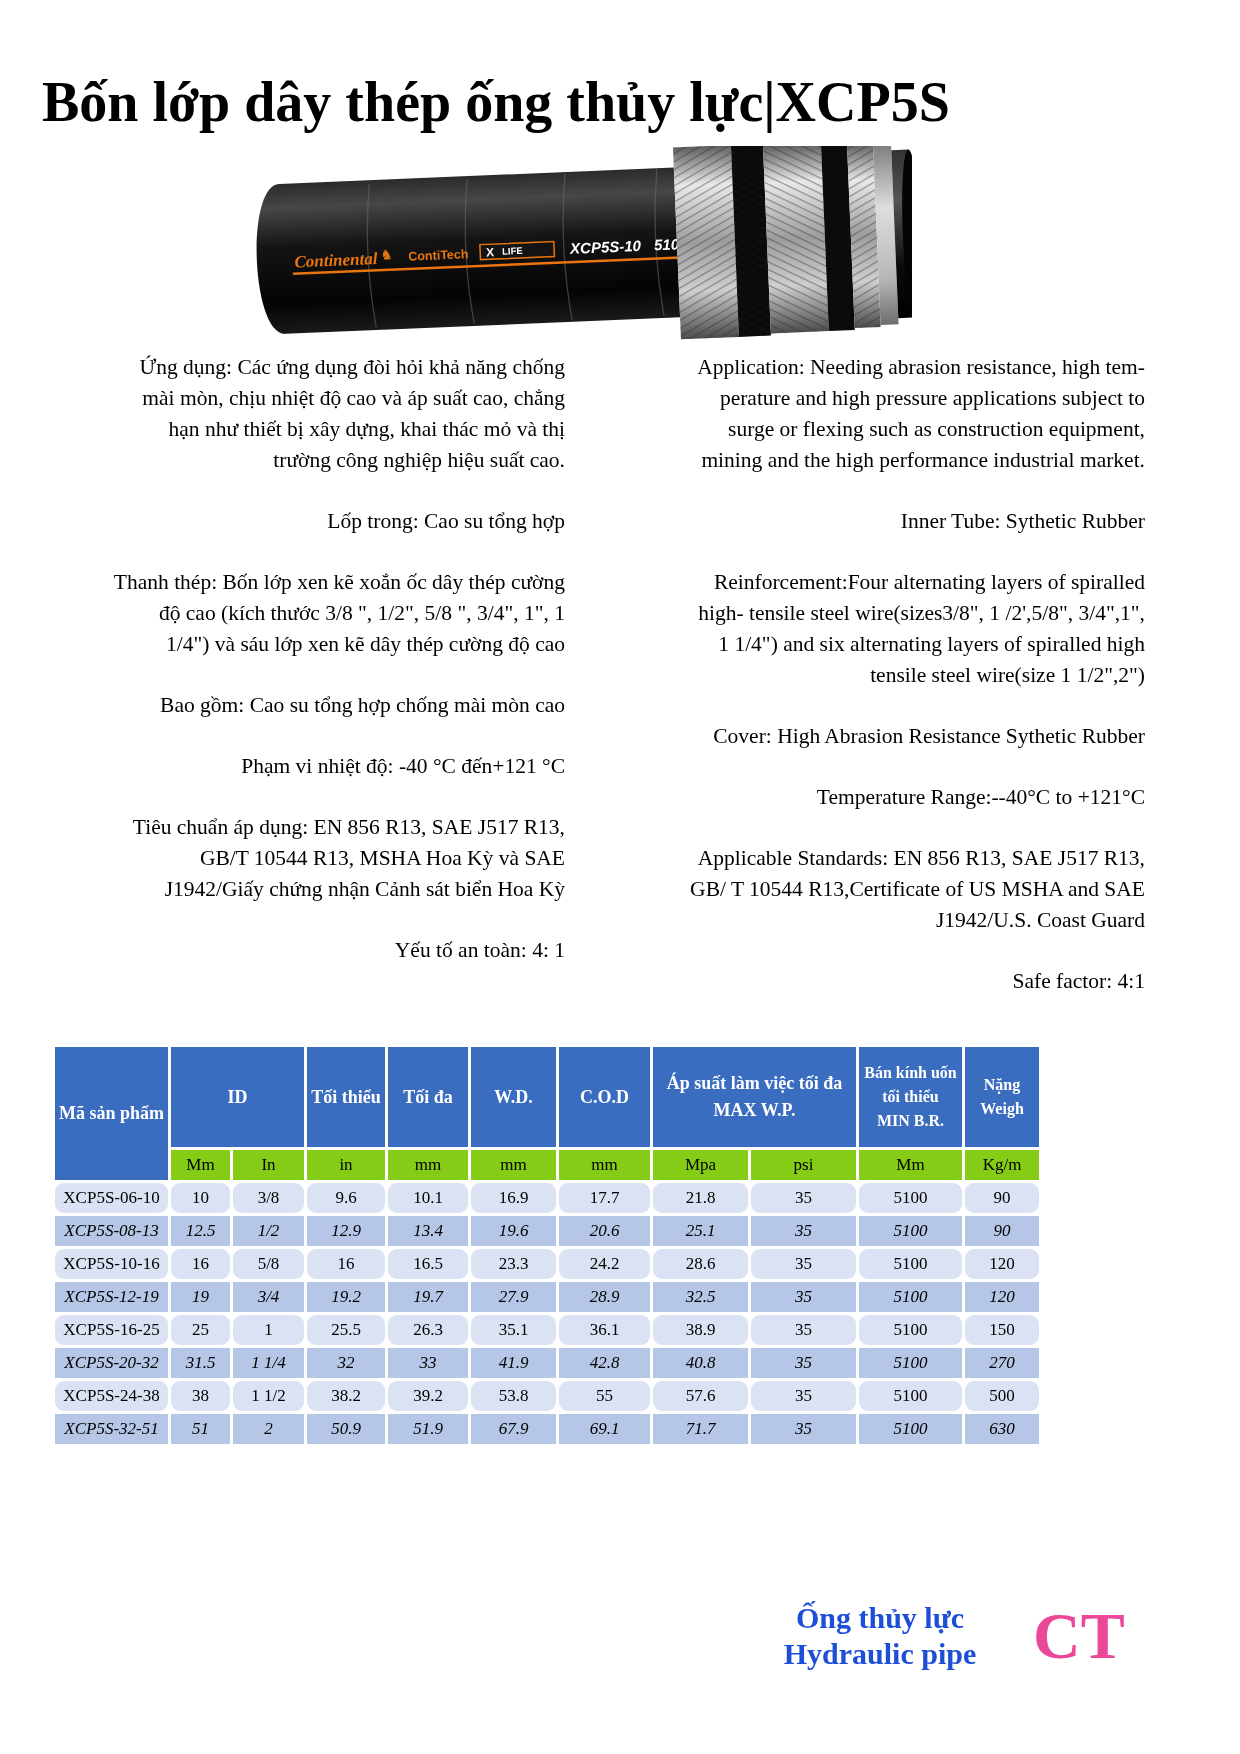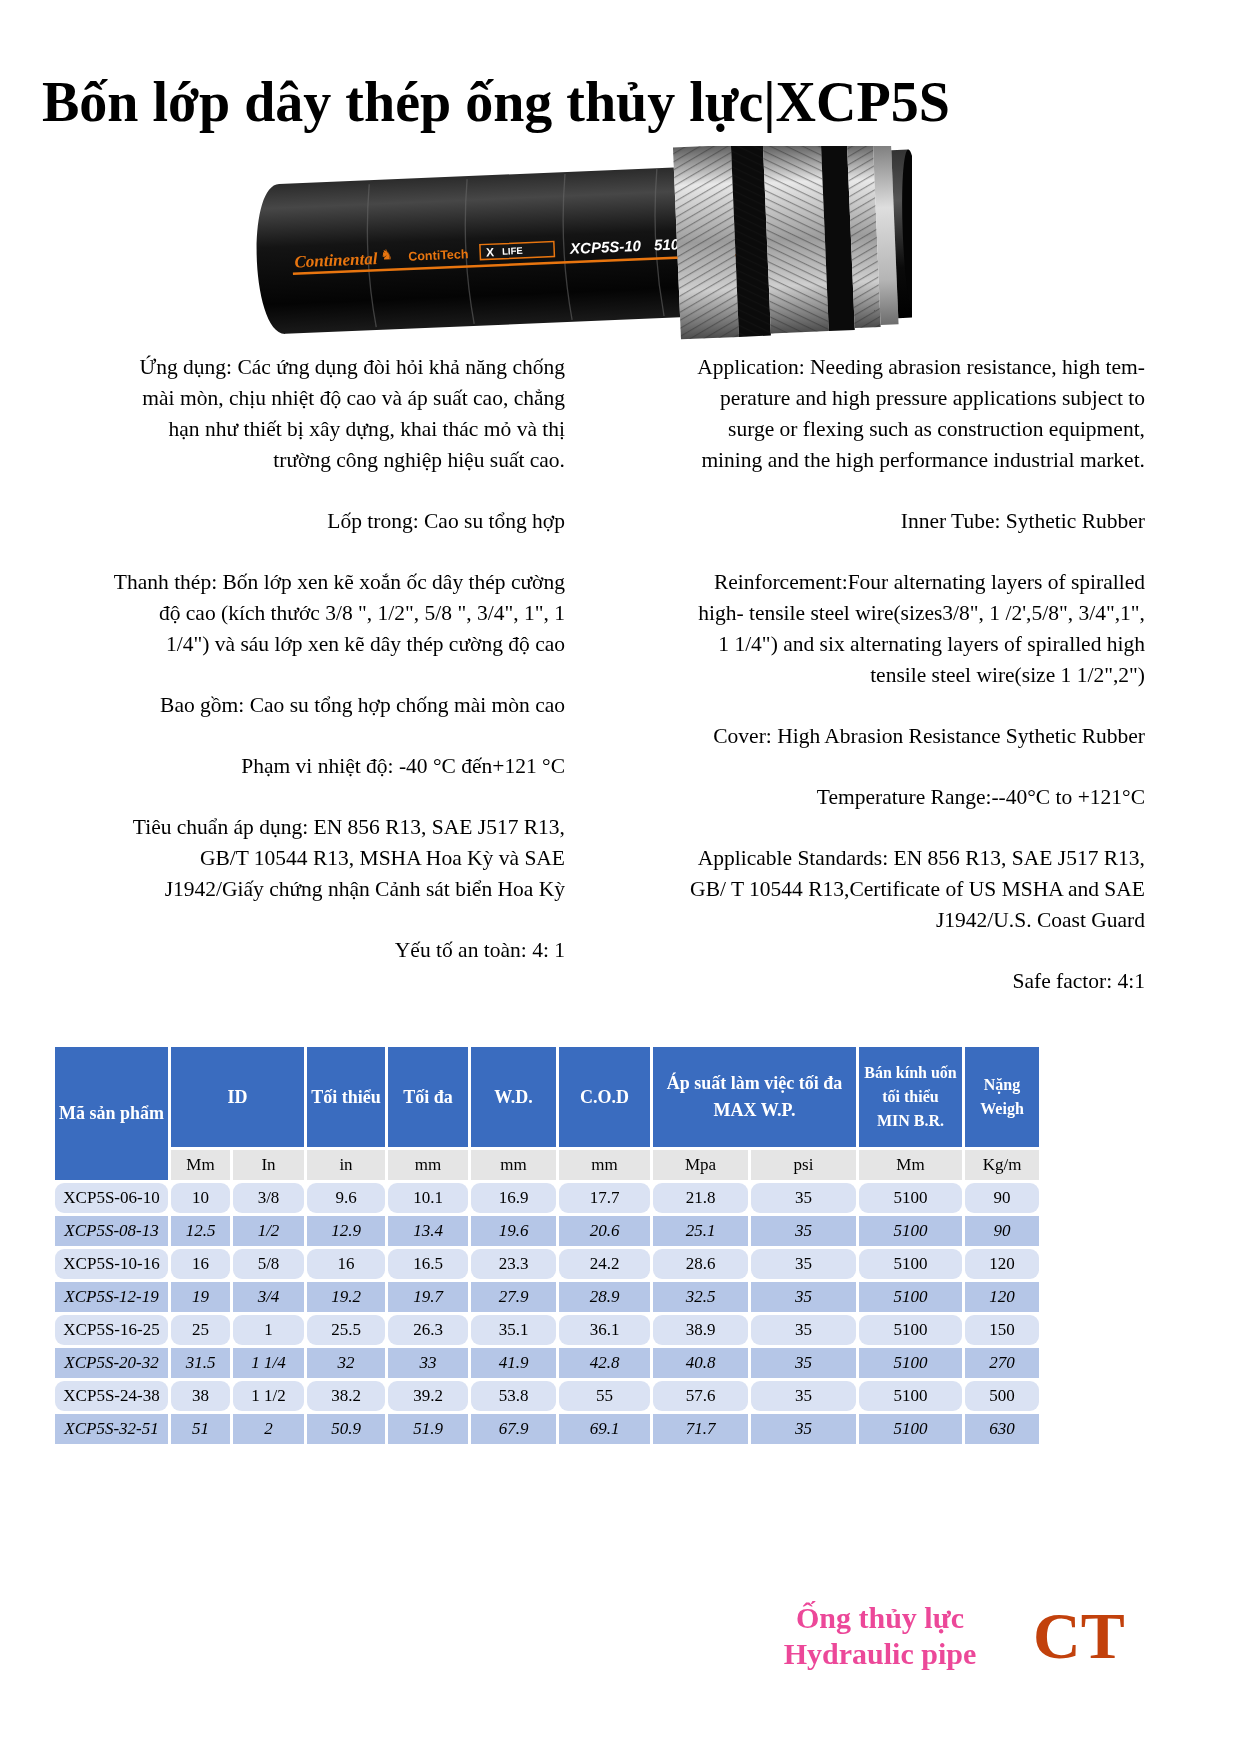--- a/index.html
+++ b/index.html
@@ -13,30 +13,30 @@
   .col p{margin:0 0 30px 0;white-space:pre-line;}
   .col-left{left:45px;width:520px;}
   .col-right{left:585px;width:560px;}
 
   .spec-table{position:absolute;left:52px;top:1044px;border-collapse:separate;border-spacing:3px;
               table-layout:fixed;}
   .spec-table th{background:#3A6CBF;color:#fff;font-weight:700;font-size:18px;
                  text-align:center;vertical-align:middle;padding:2px 3px;line-height:1.5;}
   .spec-table th.small{font-size:16px;}
   .spec-table td{text-align:center;vertical-align:middle;font-size:17px;height:30px;padding:0 2px;}
-  .spec-table tr.unit td{background:#e5e5e5;}
+  .spec-table tr.unit td{background:#84cc16;}
   .spec-table tbody tr.light td{background:#DAE2F3;border-radius:9px;}
   .spec-table tbody tr.dark td{background:#B5C6E7;font-style:italic;}
   .spec-table thead tr.main th{height:96px;}
   .spec-table th.product{height:auto;}
 
   .footer{position:absolute;left:755px;top:1598px;width:400px;display:flex;align-items:center;}
-  .footer .lines{width:250px;text-align:center;color:#ec4899;font-weight:700;
+  .footer .lines{width:250px;text-align:center;color:#1d4ed8;font-weight:700;
                  font-size:30px;line-height:36px;}
-  .footer .logo{margin-left:28px;color:#c2410c;font-size:66px;font-weight:700;
+  .footer .logo{margin-left:28px;color:#ec4899;font-size:66px;font-weight:700;
                 font-family:"Liberation Serif", serif;}
 </style>
 </head>
 <body>
 
 <div class="page">
 
   <h1 class="title">Bốn lớp dây thép ống thủy lực|XCP5S</h1>
 
   <div class="hose-wrap">

